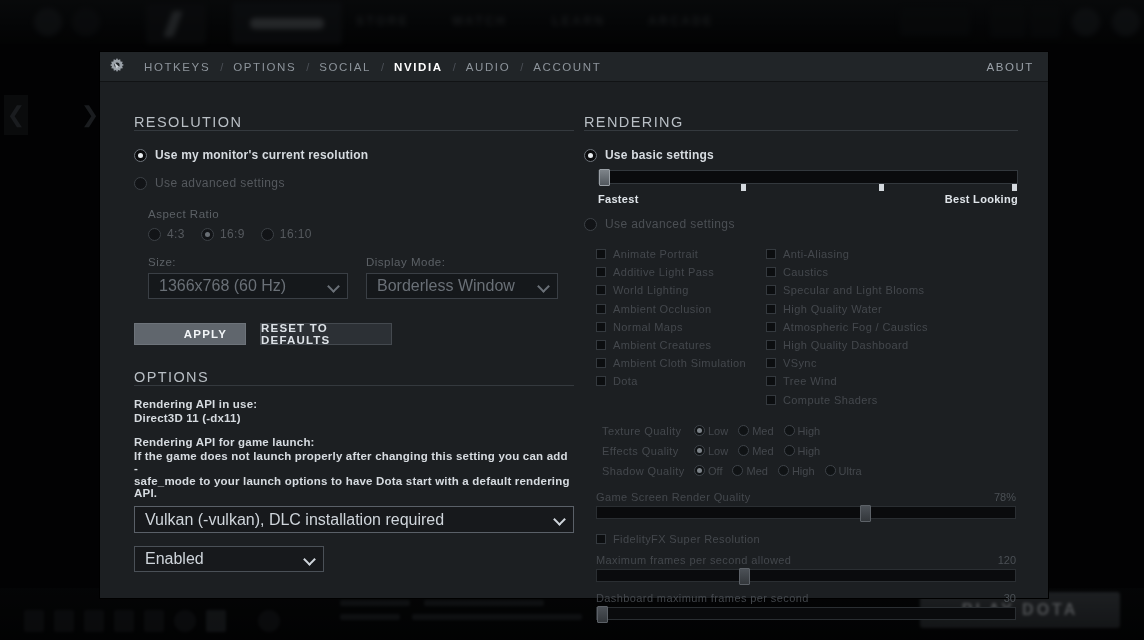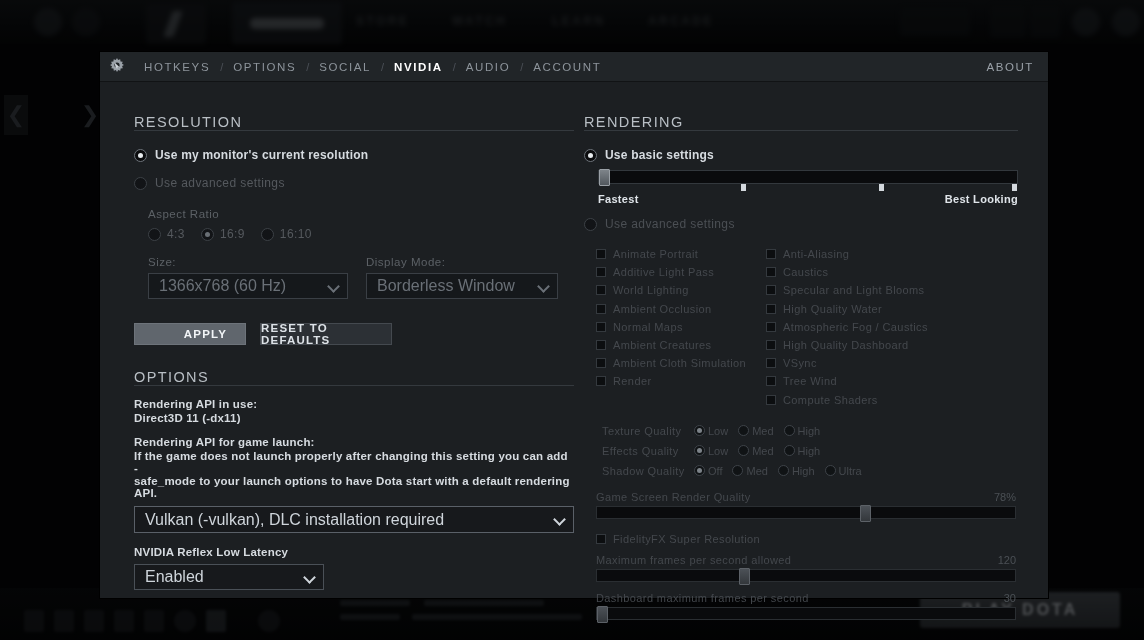--- a/index.html
+++ b/index.html
@@ -349,21 +349,20 @@
         <div class="lbl" style="font-size:11.5px">Rendering API for game launch:</div>
         <div class="lbl" style="font-size:11.5px;margin-top:2px">If the game does not launch properly after changing this setting you can add -</div>
         <div class="lbl" style="font-size:11.5px;margin-top:1px">safe_mode to your launch options to have Dota start with a default rendering API.</div>
         <div class="sel enabled vulkan" style="margin-top:7px;height:27px">
           <span>Vulkan (-vulkan), DLC installation required</span>
           <span class="chev"></span>
         </div>
       </div>
 
       <div style="margin-top:13px">
-        <div class="lbl" style="font-size:11.5px">NVIDIA Reflex Low Latency</div>
         <div class="sel enabled" style="margin-top:6px;width:190px">
           <span>Enabled</span>
           <span class="chev"></span>
         </div>
       </div>
     </div>
 
     <div class="col-right">
 
       <div class="sec-title">RENDERING</div>
@@ -416,21 +415,21 @@
           <div class="cbrow">
               <span class="cbox"></span>
               <span class="cbl">Ambient Creatures</span>
             </div>
           <div class="cbrow">
               <span class="cbox"></span>
               <span class="cbl">Ambient Cloth Simulation</span>
             </div>
           <div class="cbrow">
               <span class="cbox"></span>
-              <span class="cbl">Render</span>
+              <span class="cbl">Dota</span>
             </div>
         </div>
         <div class="cb-col wide">
           <div class="cbrow">
               <span class="cbox"></span>
               <span class="cbl">Anti-Aliasing</span>
             </div>
           <div class="cbrow">
               <span class="cbox"></span>
               <span class="cbl">Caustics</span>

